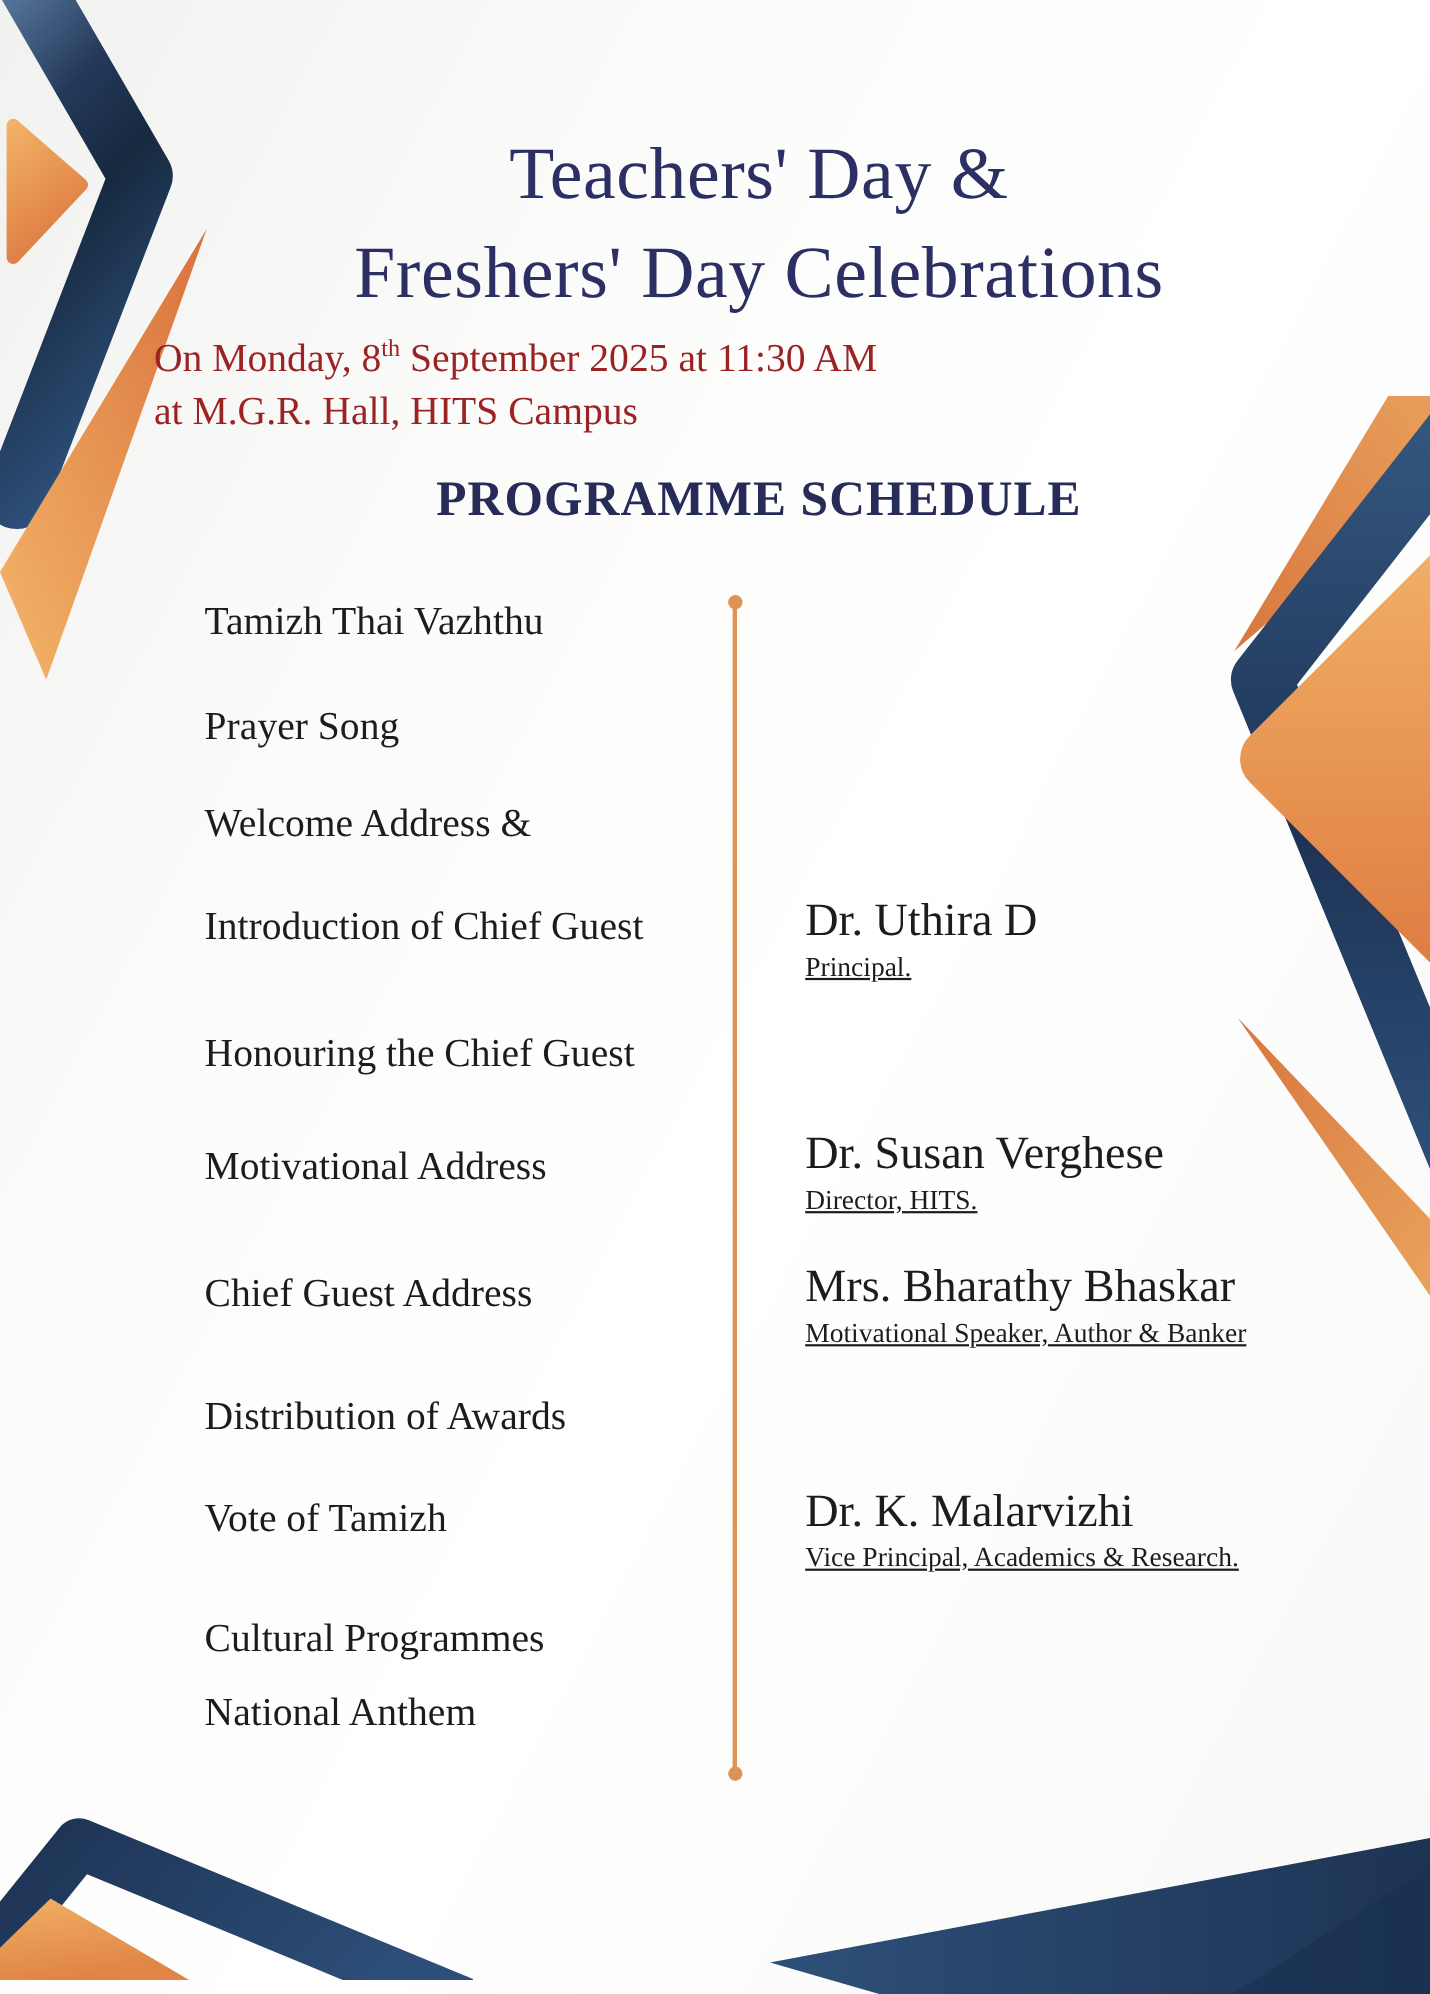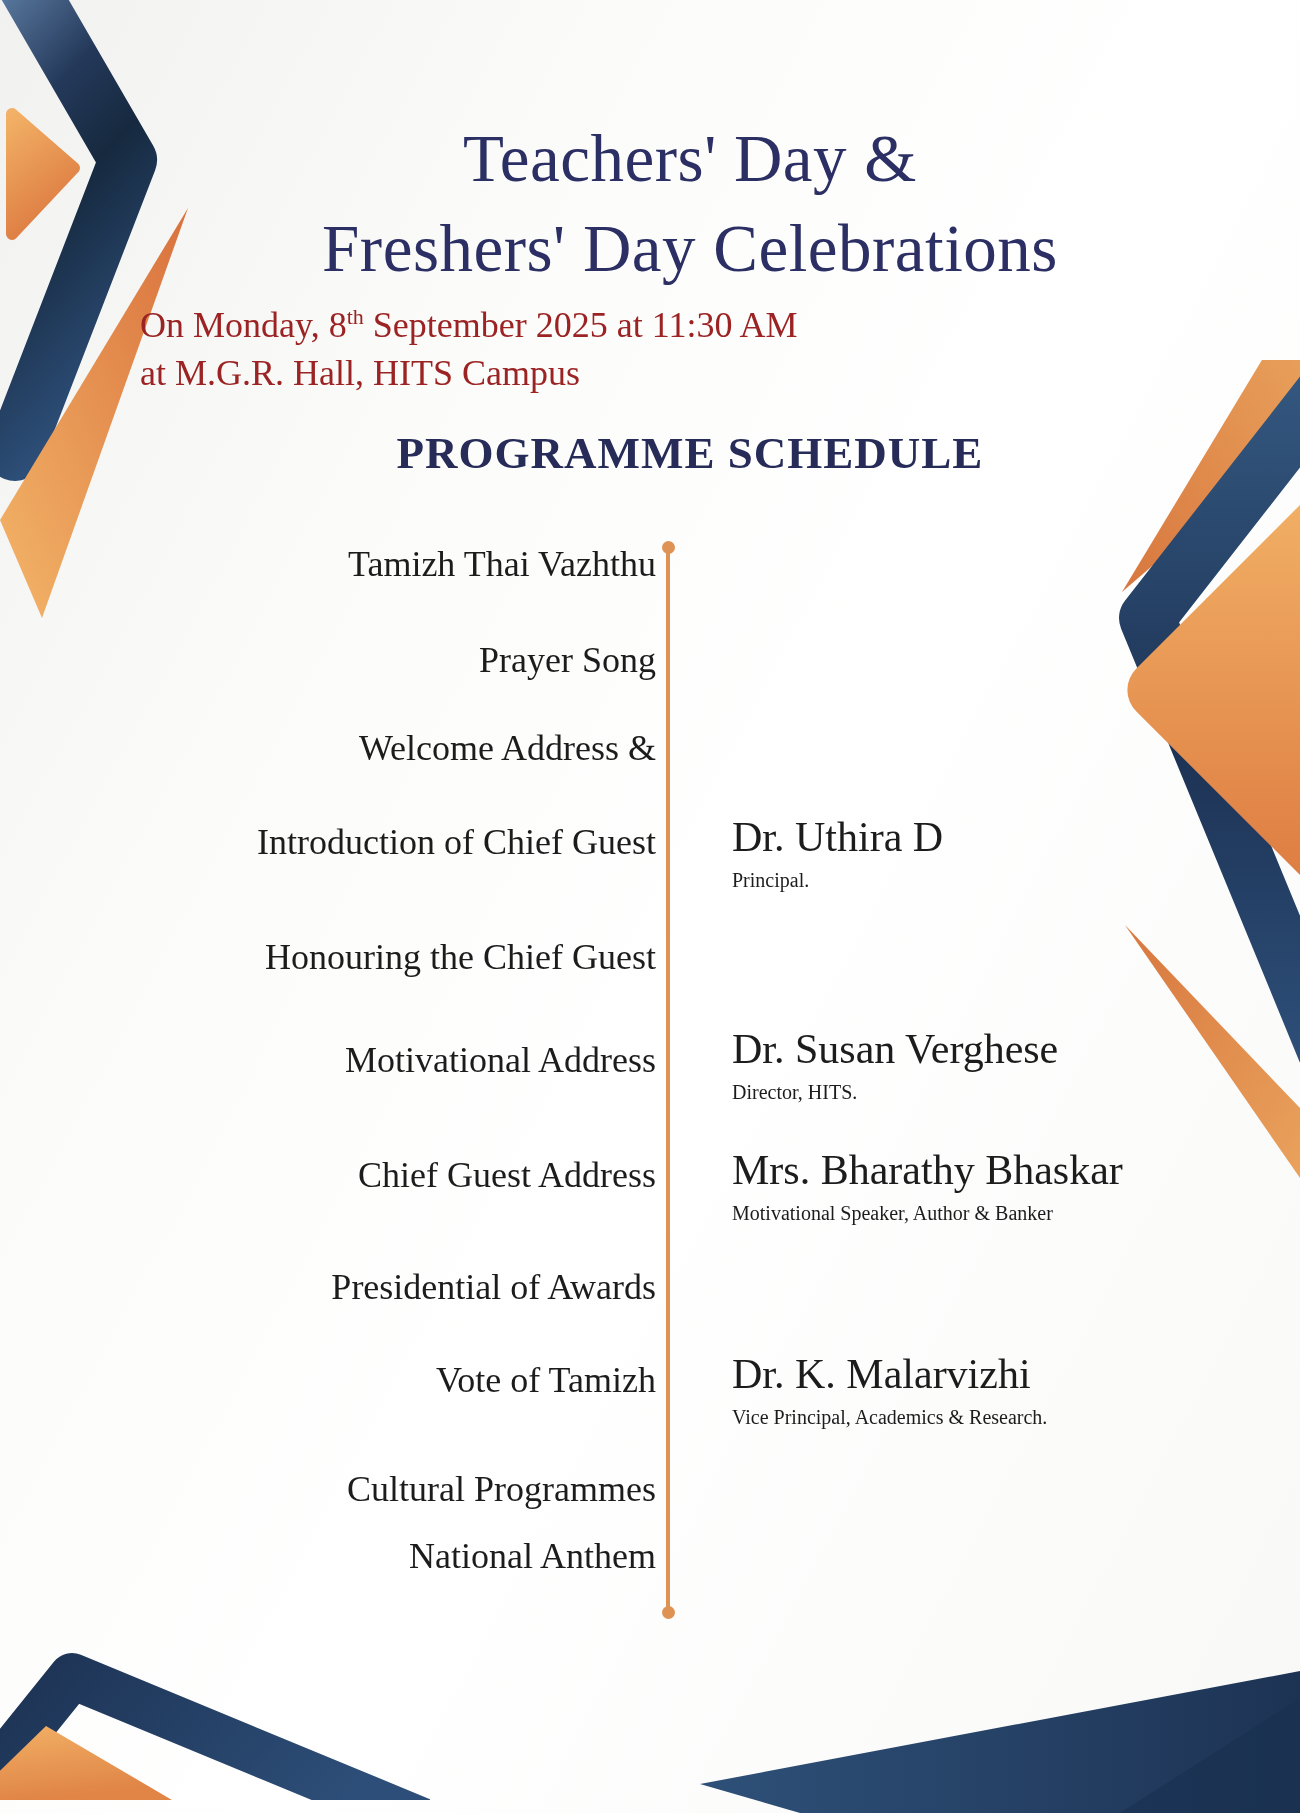--- a/index.html
+++ b/index.html
@@ -44,27 +44,27 @@
   }
   .date-block sup{font-size:22px;line-height:0;}
   .section-heading{
     position:absolute;left:140px;top:428px;width:1100px;text-align:center;
     font-size:45px;line-height:50px;font-weight:700;letter-spacing:1px;
     color:var(--heading-navy);white-space:nowrap;
   }
 
   .schedule-item{
     position:absolute;left:186px;width:470px;
-    font-size:36px;line-height:48px;color:var(--body-text);white-space:nowrap;text-align:right;
+    font-size:36px;line-height:48px;color:var(--body-text);white-space:nowrap;
   }
   .person{
     position:absolute;left:732px;width:520px;color:var(--body-text);
   }
   .person .person-name{font-size:42px;line-height:46px;white-space:nowrap;}
-  .person .person-role{font-size:20px;line-height:32px;margin-top:4px;white-space:nowrap;}
+  .person .person-role{font-size:25px;line-height:32px;margin-top:4px;white-space:nowrap;text-decoration:underline;}
 
   .timeline{
     position:absolute;left:666px;top:547px;width:4px;height:1065px;
     background:var(--accent-orange);border-radius:2px;
   }
   .timeline-dot{
     position:absolute;left:661.5px;width:13px;height:13px;border-radius:50%;
     background:var(--accent-orange);
   }
   .timeline-dot.top{top:541px;}
@@ -165,21 +165,21 @@
   <div class="timeline-dot top"></div>
   <div class="timeline-dot bottom"></div>
 
   <div class="schedule-item" style="top:540px">Tamizh Thai Vazhthu</div>
   <div class="schedule-item" style="top:636px">Prayer Song</div>
   <div class="schedule-item" style="top:724px">Welcome Address &amp;</div>
   <div class="schedule-item" style="top:818px">Introduction of Chief Guest</div>
   <div class="schedule-item" style="top:933px">Honouring the Chief Guest</div>
   <div class="schedule-item" style="top:1036px">Motivational Address</div>
   <div class="schedule-item" style="top:1151px">Chief Guest Address</div>
-  <div class="schedule-item" style="top:1263px">Presidential of Awards</div>
+  <div class="schedule-item" style="top:1263px">Distribution of Awards</div>
   <div class="schedule-item" style="top:1356px">Vote of Tamizh</div>
   <div class="schedule-item" style="top:1465px">Cultural Programmes</div>
   <div class="schedule-item" style="top:1532px">National Anthem</div>
 
   <div class="person" style="top:814px">
     <div class="person-name">Dr. Uthira D</div>
     <div class="person-role">Principal.</div>
   </div>
   <div class="person" style="top:1026px">
     <div class="person-name">Dr. Susan Verghese</div>

